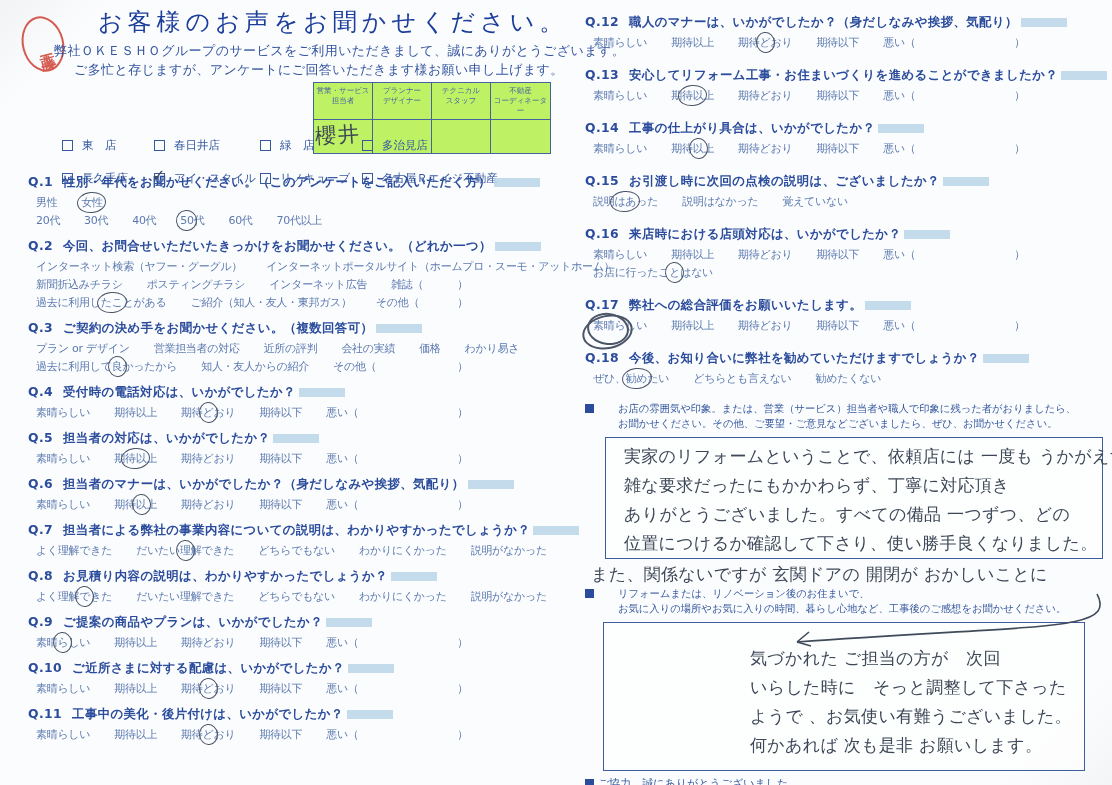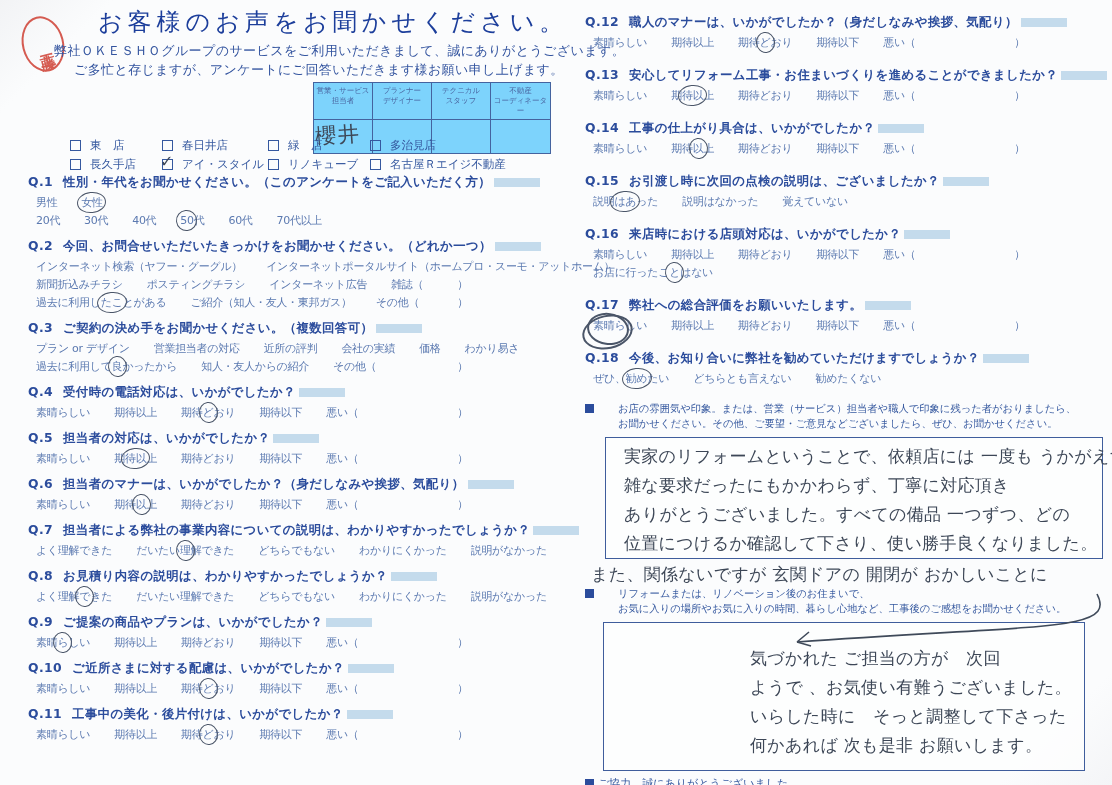--- a/index.html
+++ b/index.html
@@ -13,31 +13,31 @@
   .col-right{position:absolute;left:585px;top:12px;width:522px}
 
   
   .hdr{position:relative;height:172px}
   .title{position:absolute;left:70px;top:6px;font-size:24px;font-weight:normal;letter-spacing:5px;color:#1c3e9b;white-space:nowrap}
   .intro{position:absolute;left:26px;top:42px;font-size:13px;line-height:1.45;color:#33549f;letter-spacing:.4px;white-space:nowrap}
   .intro .l2{padding-left:20px}
   .stamp{position:absolute;left:-6px;top:16px;width:38px;height:52px;border:2.5px solid #cf4034;border-radius:50%;
     transform:rotate(-14deg);color:#cf4034;opacity:.85;display:flex;align-items:center;justify-content:center;
     writing-mode:vertical-rl;font-size:15px;font-weight:bold;letter-spacing:1px}
-  .staff{position:absolute;left:285px;top:82px;width:236px;border:1.6px solid #44639f;background:#7dd3fc}
+  .staff{position:absolute;left:285px;top:82px;width:236px;border:1.6px solid #44639f;background:#bef264}
   .staff .hrow{display:grid;grid-template-columns:repeat(4,1fr)}
   .st-h{border-right:1px solid #44639f;border-bottom:1px solid #44639f;font-size:7.5px;color:#4a67a2;
     text-align:center;padding:3px 1px;white-space:pre-line;line-height:1.35}
   .st-h:last-child,.st-c:last-child{border-right:none}
   .staff .vrow{display:grid;grid-template-columns:repeat(4,1fr)}
   .st-c{border-right:1px solid #44639f;height:33px;position:relative}
   .st-name{position:absolute;left:1px;top:1px;font-size:21px;transform:rotate(-4deg);letter-spacing:2px}
   .hand{color:#3d4757}
-  .stores{position:absolute;left:42px;top:138px;display:grid;grid-template-columns:92px 106px 102px auto;
-    row-gap:4px;font-size:11.5px;color:#35589f}
+  .stores{position:absolute;left:34px;top:138px;display:grid;grid-template-columns:92px 106px 102px auto;
+    row-gap:18px;font-size:11.5px;color:#35589f}
   .store-cell{display:flex;align-items:center;white-space:nowrap}
   .cbx{width:9px;height:9px;border:1.3px solid #35589f;margin-right:9px;position:relative;flex:none}
   .cbx.checked::after{content:"\2713";position:absolute;left:-3px;top:-8px;font-size:16px;color:#3d4757;font-weight:bold}
 
   
   .q{margin-bottom:7px}
   .col-right .q{margin-bottom:14px}
   .qtitle{font-size:12.4px;font-weight:bold;color:#2b4c9c;letter-spacing:.4px;margin-bottom:4px;white-space:nowrap;line-height:19px}
   .qid{margin-right:10px}
   .hl{display:inline-block;width:46px;height:9px;background:#b7d2e7;opacity:.8;margin-left:3px;vertical-align:-1px}
@@ -371,22 +371,22 @@
   <div class="cmt">
     <div class="cmt-h">
       <span class="bullet"></span>
       <div>
         <div>リフォームまたは、リノベーション後のお住まいで、</div>
         <div>お気に入りの場所やお気に入りの時間、暮らし心地など、工事後のご感想をお聞かせください。</div>
       </div>
     </div>
     <div class="cmt-box box2">
       <div class="hline hand">気づかれた ご担当の方が　次回</div>
+      <div class="hline hand">いらした時に　そっと調整して下さった</div>
       <div class="hline hand">ようで 、お気使い有難うございました。</div>
-      <div class="hline hand">いらした時に　そっと調整して下さった</div>
       <div class="hline hand">何かあれば 次も是非 お願いします。</div>
     </div>
   </div>
 
   <div class="foot">
     <span class="bullet"></span>
     <span>ご協力、誠にありがとうございました。</span>
   </div>
 </div>
 

